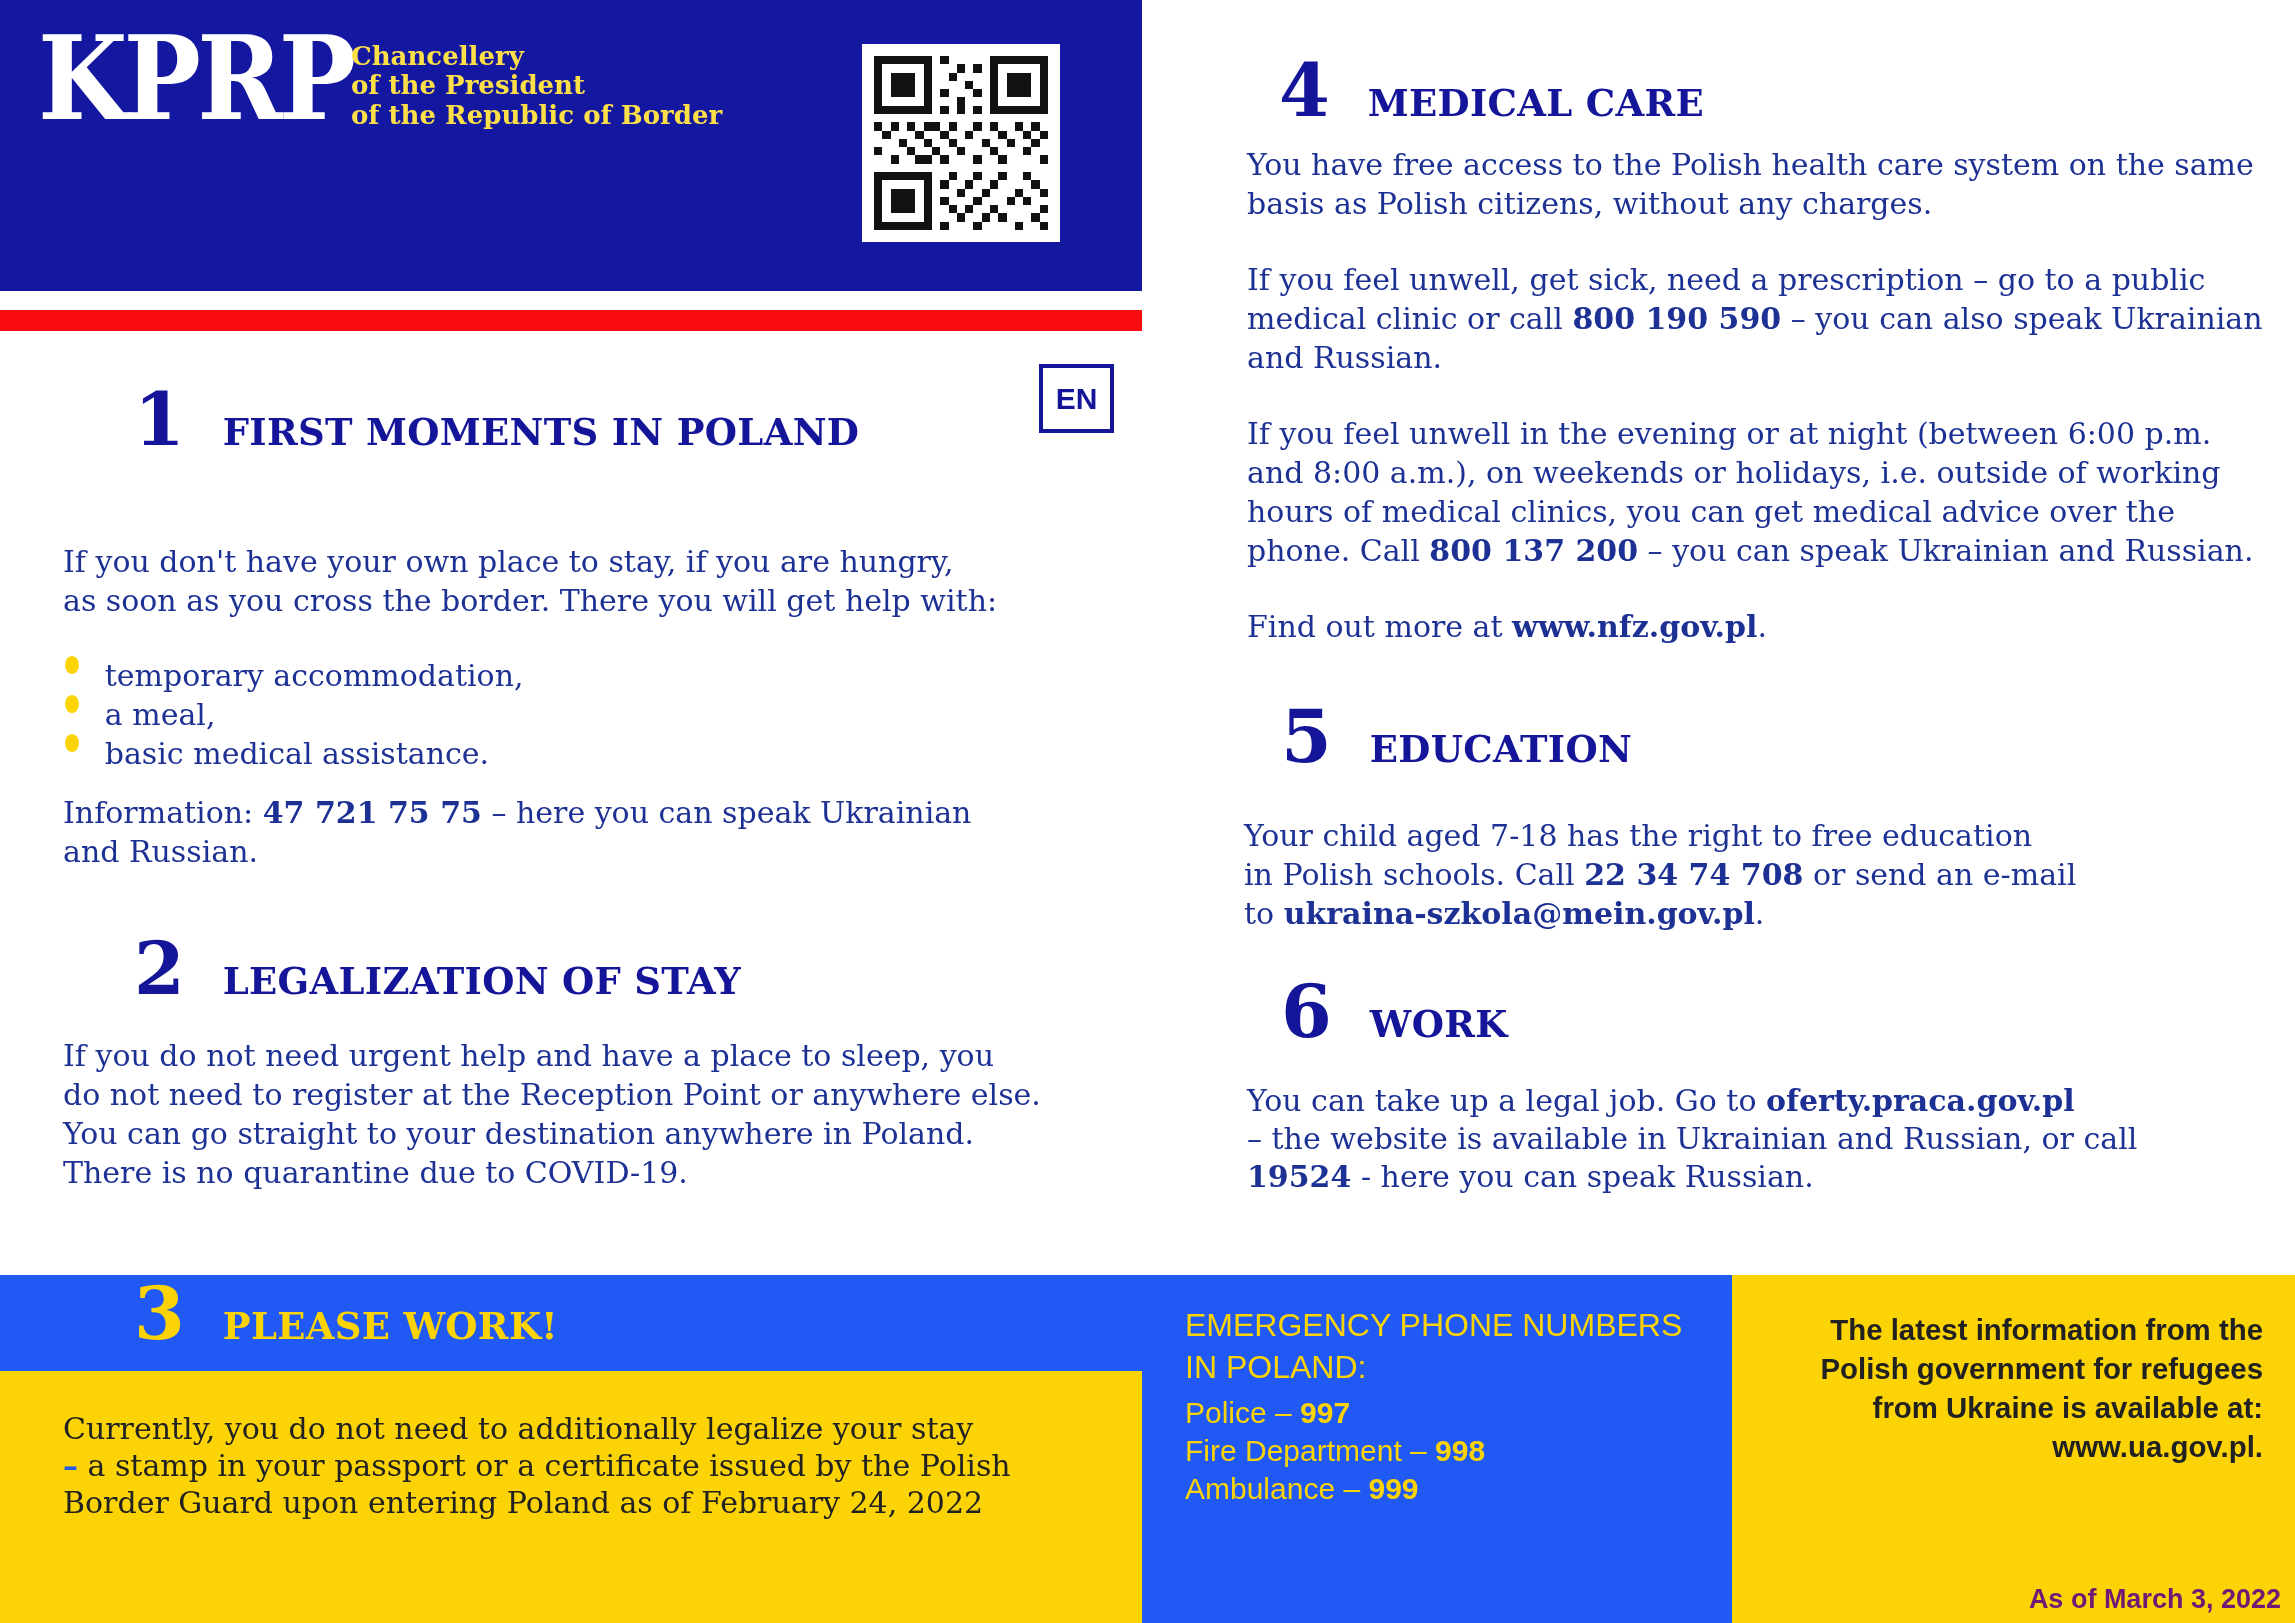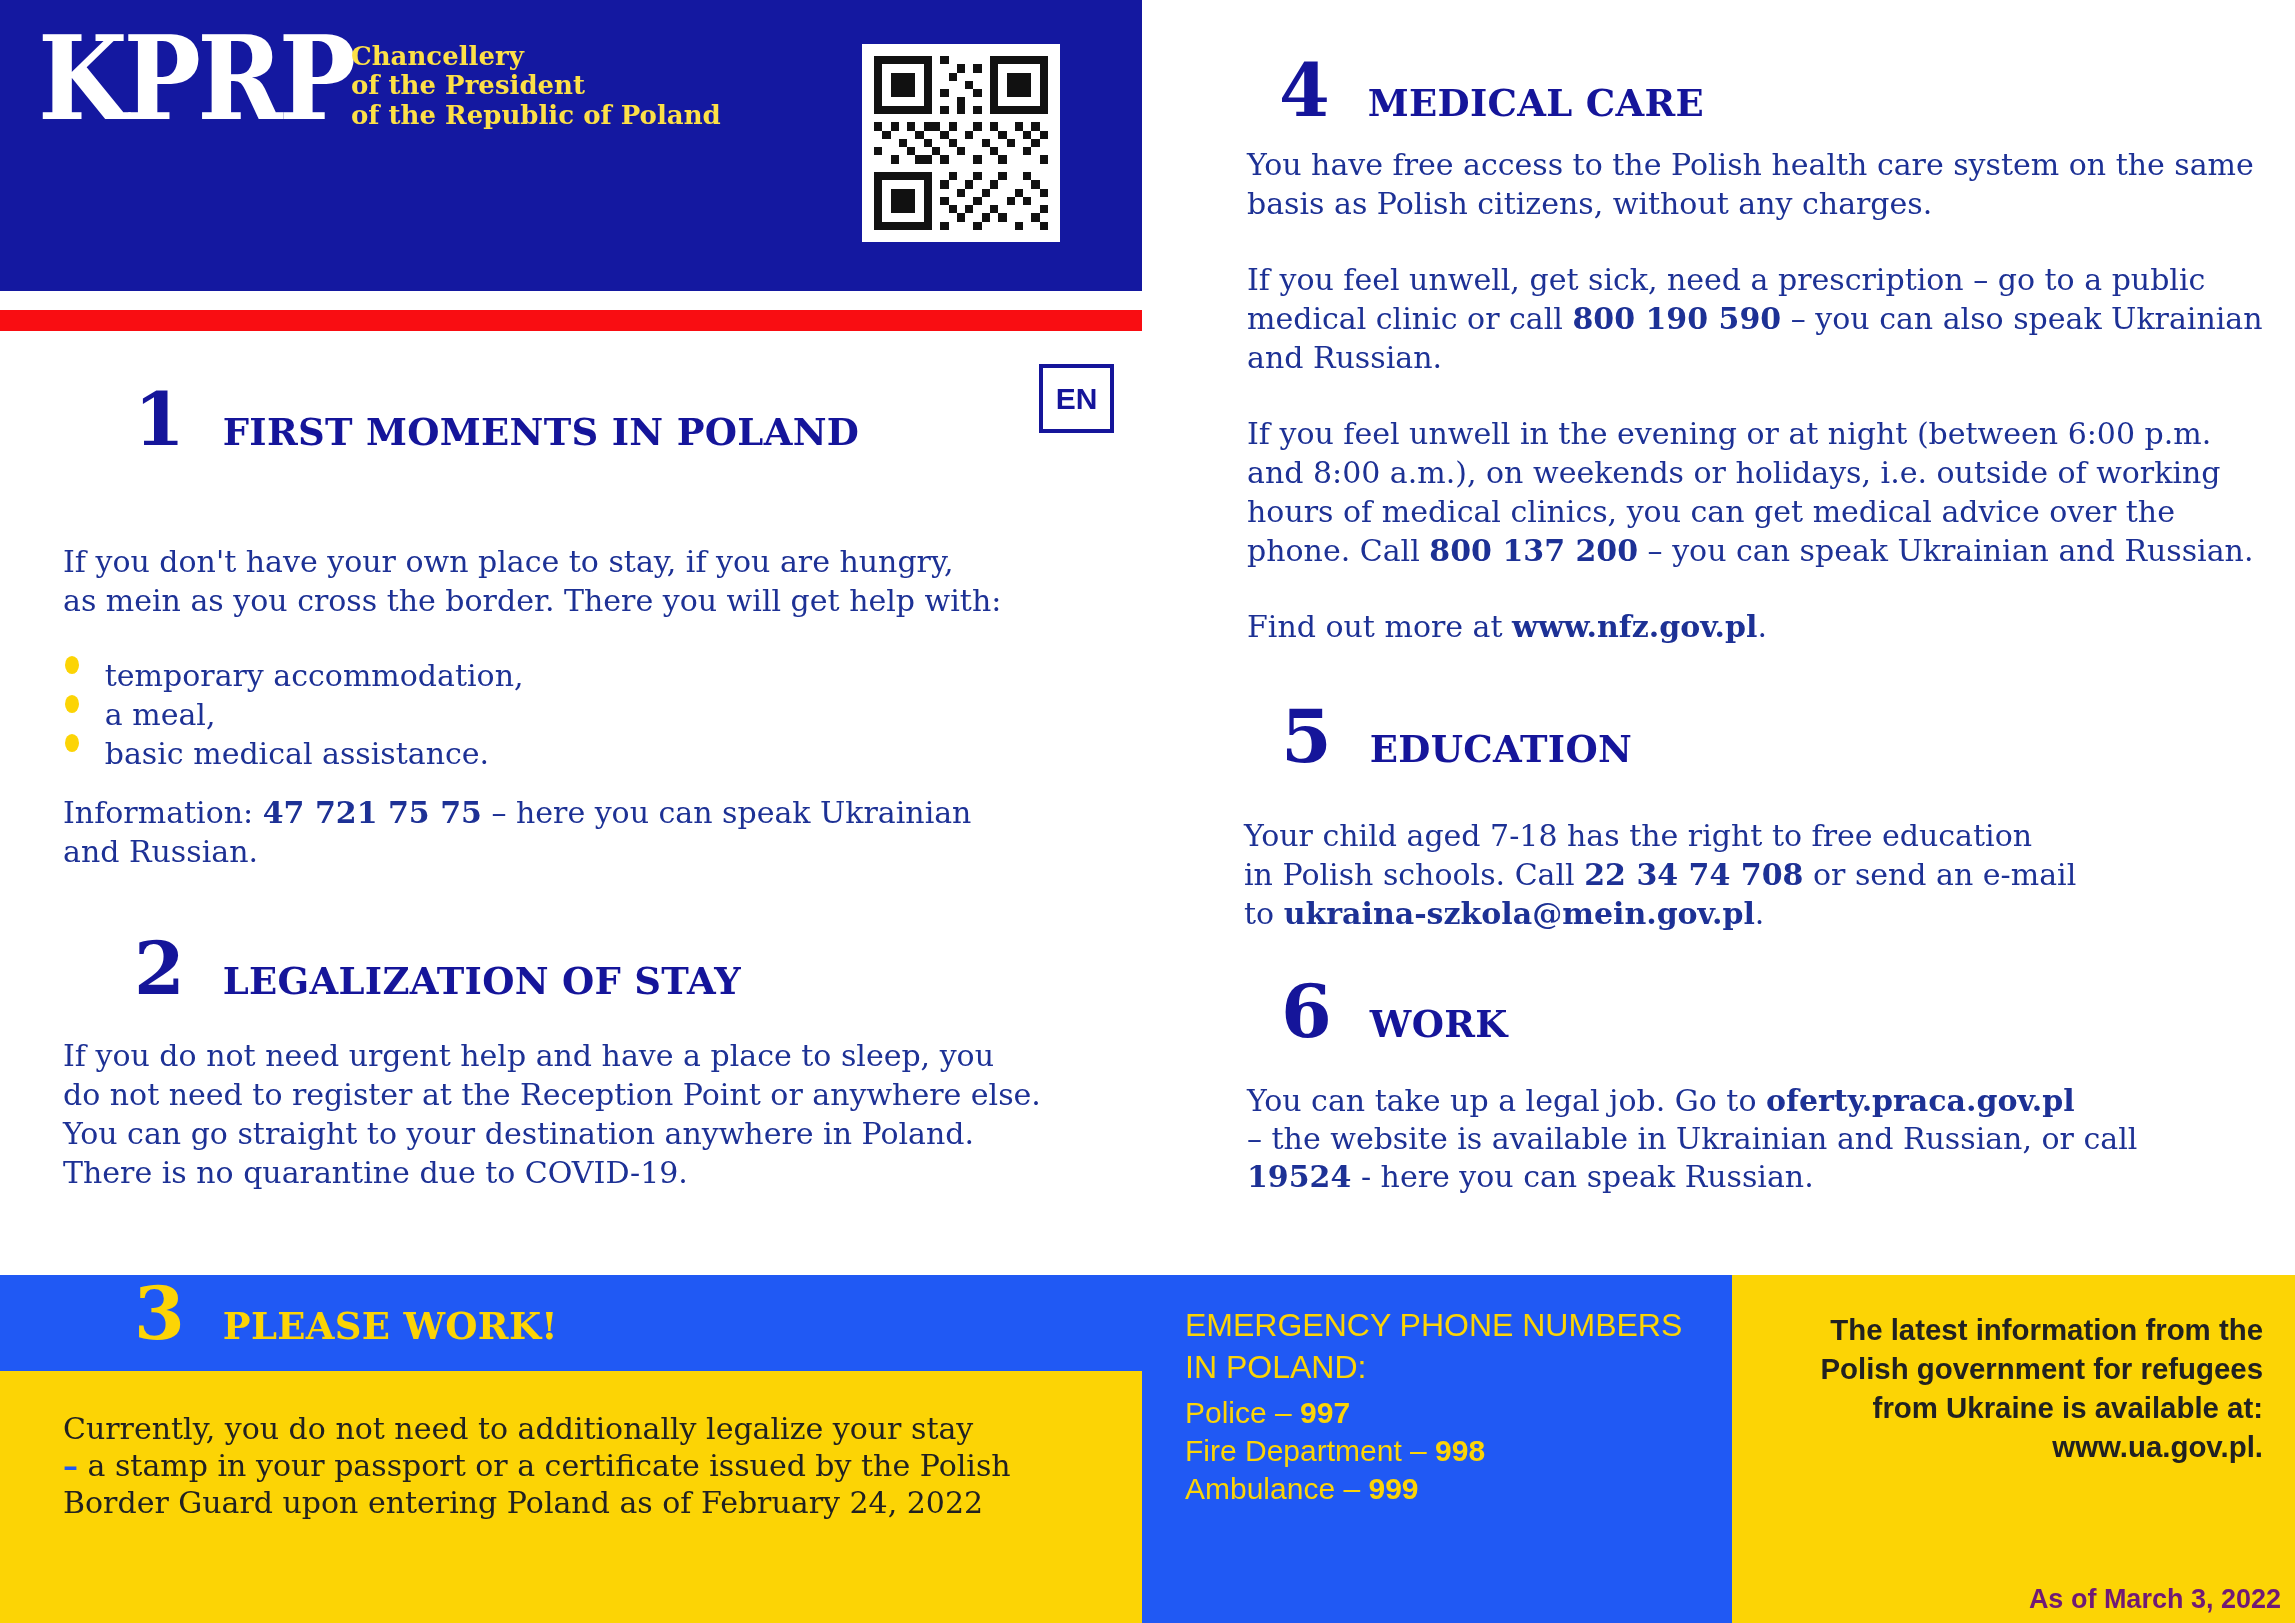--- a/index.html
+++ b/index.html
@@ -69,21 +69,21 @@
 </head>
 <body>
 
 <div class="page">
 
   <div class="abs header">
     <div class="abs logo">KPRP</div>
     <div class="abs chancellery">
       <div class="ln">Chancellery</div>
       <div class="ln">of the President</div>
-      <div class="ln">of the Republic of Poland</div>
+      <div class="ln">of the Republic of Border</div>
     </div>
     <div class="abs qr-box">
       <svg viewBox="0 0 21 21" shape-rendering="crispEdges">
         <g fill="#111111">
           <rect x="0" y="0" width="7" height="7"></rect>
             <rect x="14" y="0" width="7" height="7"></rect>
             <rect x="0" y="14" width="7" height="7"></rect>
         </g>
         <g fill="#ffffff">
           <rect x="1" y="1" width="5" height="5"></rect>
@@ -105,21 +105,21 @@
   <div class="abs en-badge">
     <span>EN</span>
   </div>
 
   <div class="abs sec-head head-s1">
     <span class="sec-num">1</span>
     <span class="sec-title">FIRST MOMENTS IN POLAND</span>
   </div>
   <div class="abs body-block s1-body">
     <div class="ln">If you don't have your own place to stay, if you are hungry,</div>
-    <div class="ln">as mein as you cross the border. There you will get help with:</div>
+    <div class="ln">as soon as you cross the border. There you will get help with:</div>
   </div>
   <div class="abs body-block bullets">
     <div class="bullet-row">
         <span class="dot"></span>
         <span>temporary accommodation,</span>
       </div>
     <div class="bullet-row">
         <span class="dot"></span>
         <span>a meal,</span>
       </div>

